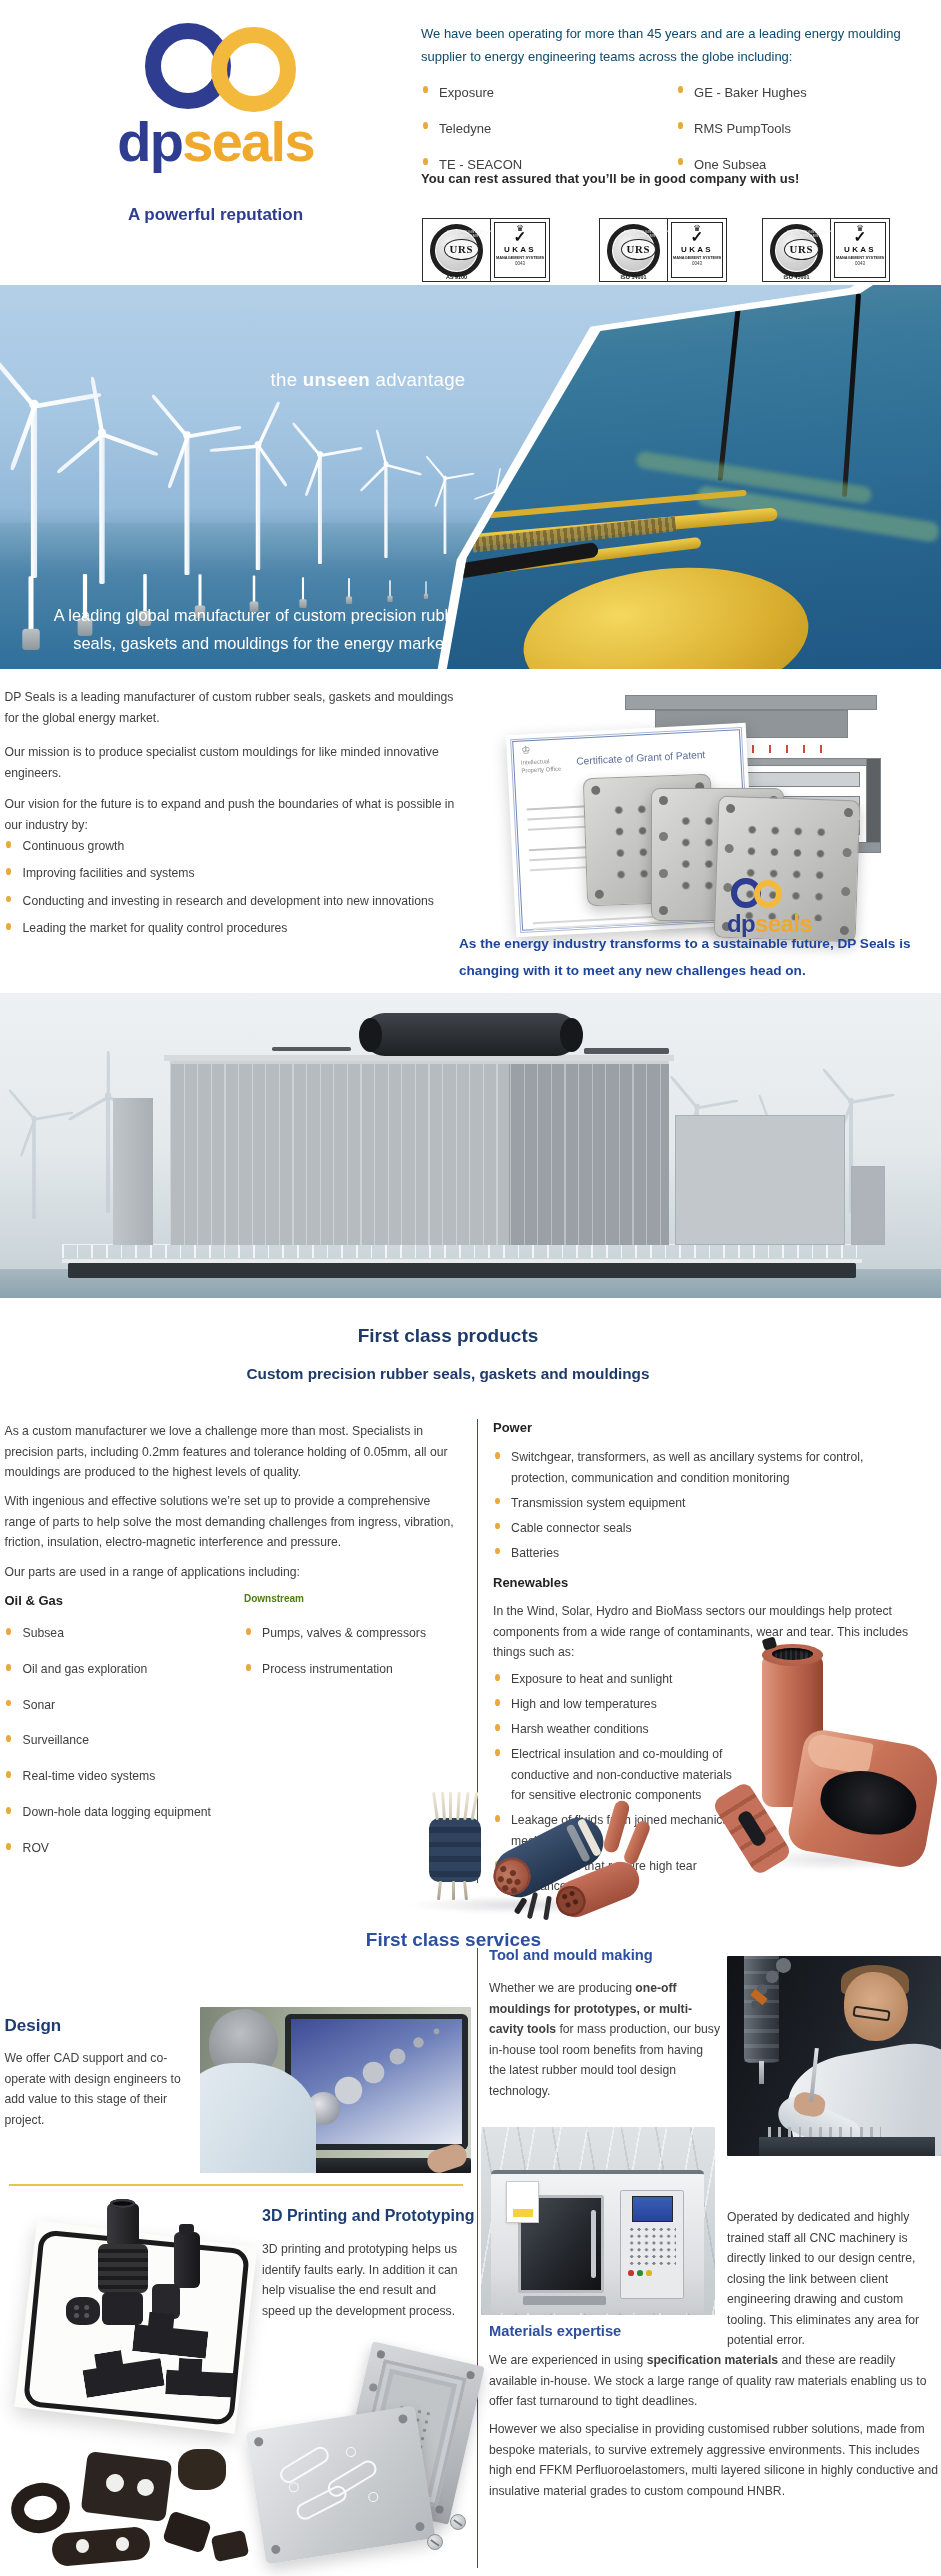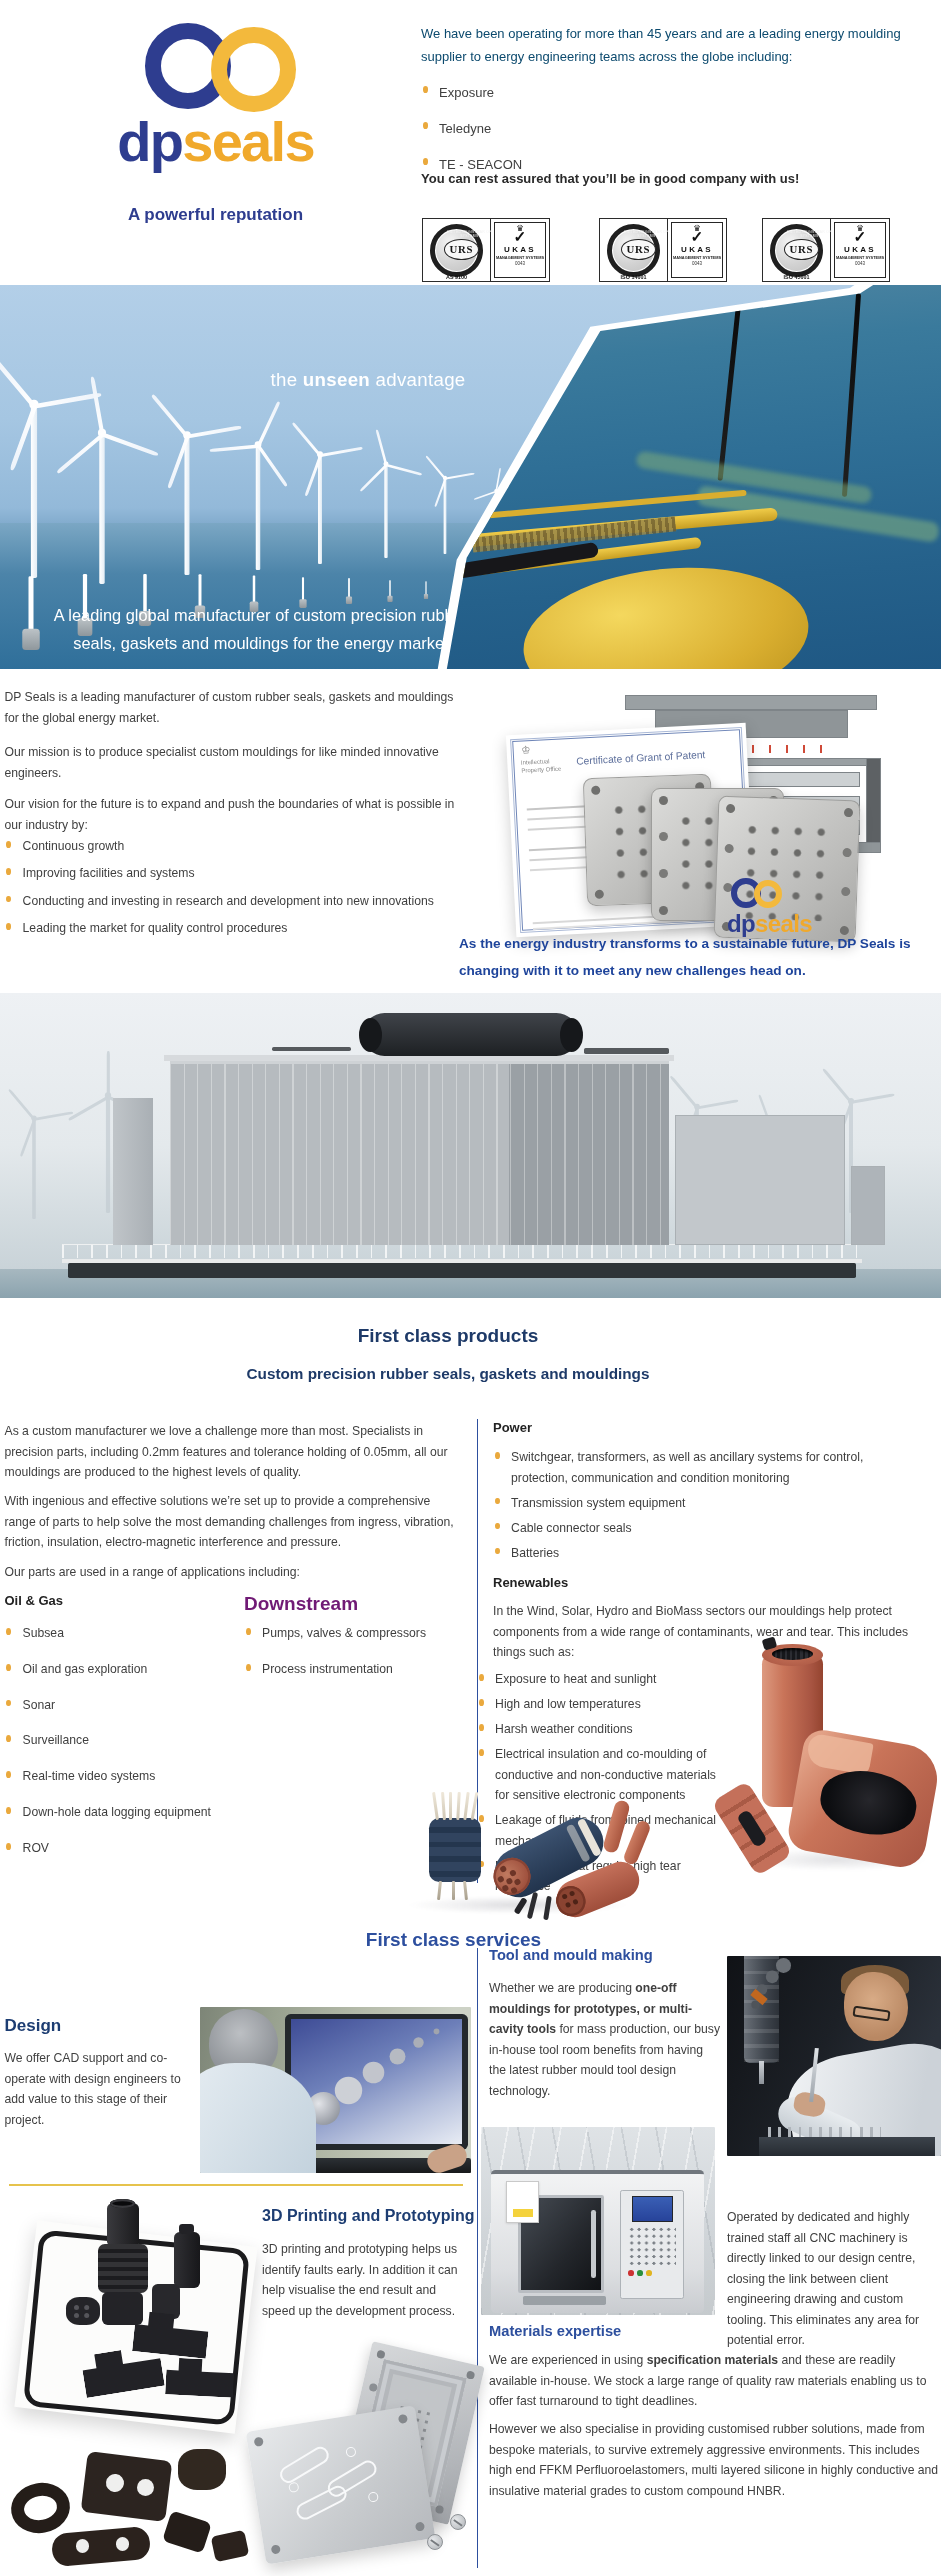--- a/index.html
+++ b/index.html
@@ -218,20 +218,34 @@
       </div>
       <div class="li">
         <span class="dot"></span>
         <span class="lt">Teledyne</span>
       </div>
       <div class="li">
         <span class="dot"></span>
         <span class="lt">TE - SEACON</span>
       </div>
     </div>
+  <div class="abs big gap-md" style="left:676px;top:81px;width:261px">
+      <div class="li">
+        <span class="dot"></span>
+        <span class="lt">GE - Baker Hughes</span>
+      </div>
+      <div class="li">
+        <span class="dot"></span>
+        <span class="lt">RMS PumpTools</span>
+      </div>
+      <div class="li">
+        <span class="dot"></span>
+        <span class="lt">One Subsea</span>
+      </div>
+    </div>
   <div class="abs" style="left:421px;top:171px;width:513px;font-size:13px;font-weight:bold;color:#2a2a2a">You can rest assured that you’ll be in good company with us!</div>
 
   <div class="badge" style="left:422px">
     <div class="burs">
       <div class="bursring">
           <div class="bring">UNITED REGISTRAR OF SYSTEMS</div>
           <div class="bursoval">URS</div>
         </div>
       <div class="bstd">AS 9100</div>
     </div>
@@ -528,21 +542,21 @@
   </div>
 
   <div class="abs center h-navy" style="left:0;top:1325px;width:896px;font-size:19px">First class products</div>
   <div class="abs center h-navy" style="left:0;top:1365px;width:896px;font-size:15.3px">Custom precision rubber seals, gaskets and mouldings</div>
 
   <div class="abs t" style="left:4.5px;top:1421px;width:460px">As a custom manufacturer we love a challenge more than most. Specialists in precision parts, including 0.2mm features and tolerance holding of 0.05mm, all our mouldings are produced to the highest levels of quality.</div>
   <div class="abs t" style="left:4.5px;top:1491px;width:460px">With ingenious and effective solutions we’re set up to provide a comprehensive range of parts to help solve the most demanding challenges from ingress, vibration, friction, insulation, electro-magnetic interference and pressure.</div>
   <div class="abs t" style="left:4.5px;top:1562px;width:460px">Our parts are used in a range of applications including:</div>
 
   <div class="abs bold" style="left:4.5px;top:1593px;font-size:13px;color:#232323">Oil &amp; Gas</div>
-  <div class="abs bold" style="left:244px;top:1593px;font-size:19px;color:#701a75">Downstream</div>
+  <div class="abs bold" style="left:244px;top:1593px;font-size:10px;color:#4d7c0f">Downstream</div>
   <div class="abs t gap-lg" style="left:4.5px;top:1623px;width:230px">
       <div class="li">
         <span class="dot"></span>
         <span class="lt">Subsea</span>
       </div>
       <div class="li">
         <span class="dot"></span>
         <span class="lt">Oil and gas exploration</span>
       </div>
       <div class="li">
@@ -593,21 +607,21 @@
         <span class="dot"></span>
         <span class="lt">Cable connector seals</span>
       </div>
       <div class="li">
         <span class="dot"></span>
         <span class="lt">Batteries</span>
       </div>
     </div>
   <div class="abs bold" style="left:493px;top:1575px;font-size:13px;color:#232323">Renewables</div>
   <div class="abs t" style="left:493px;top:1601px;width:445px">In the Wind, Solar, Hydro and BioMass sectors our mouldings help protect components from a wide range of contaminants, wear and tear. This includes things such as:</div>
-  <div class="abs t gap-sm" style="left:477px;top:1669px;width:261px">
+  <div class="abs t gap-sm" style="left:493px;top:1669px;width:261px">
       <div class="li">
         <span class="dot"></span>
         <span class="lt">Exposure to heat and sunlight</span>
       </div>
       <div class="li">
         <span class="dot"></span>
         <span class="lt">High and low temperatures</span>
       </div>
       <div class="li">
         <span class="dot"></span>

